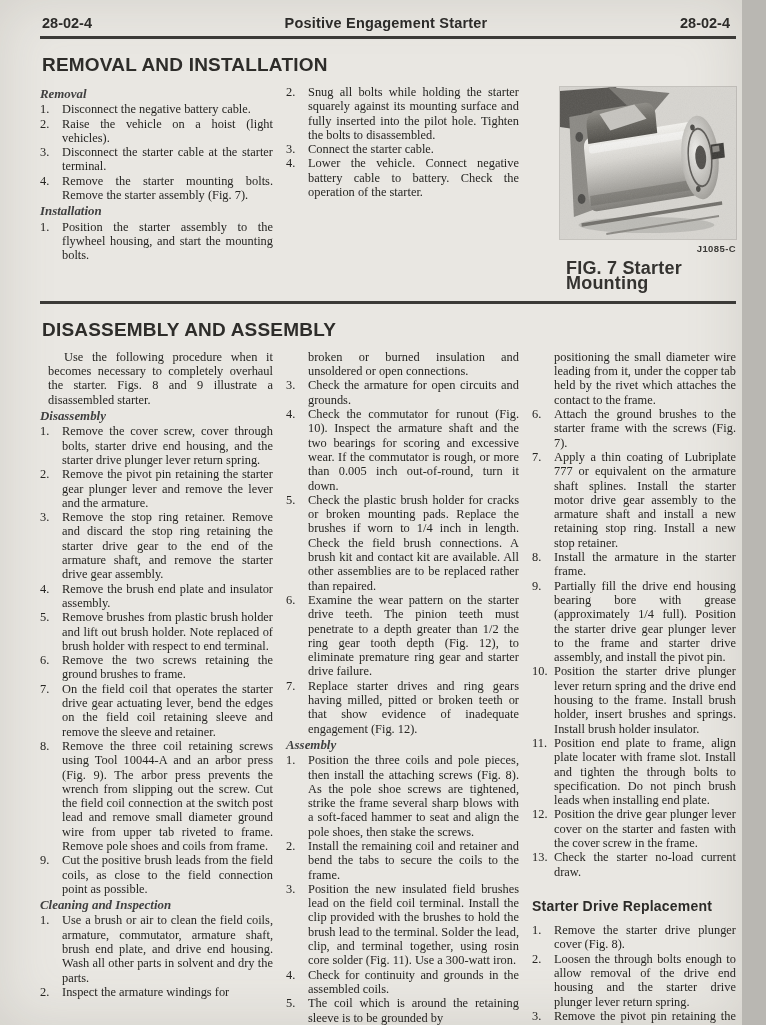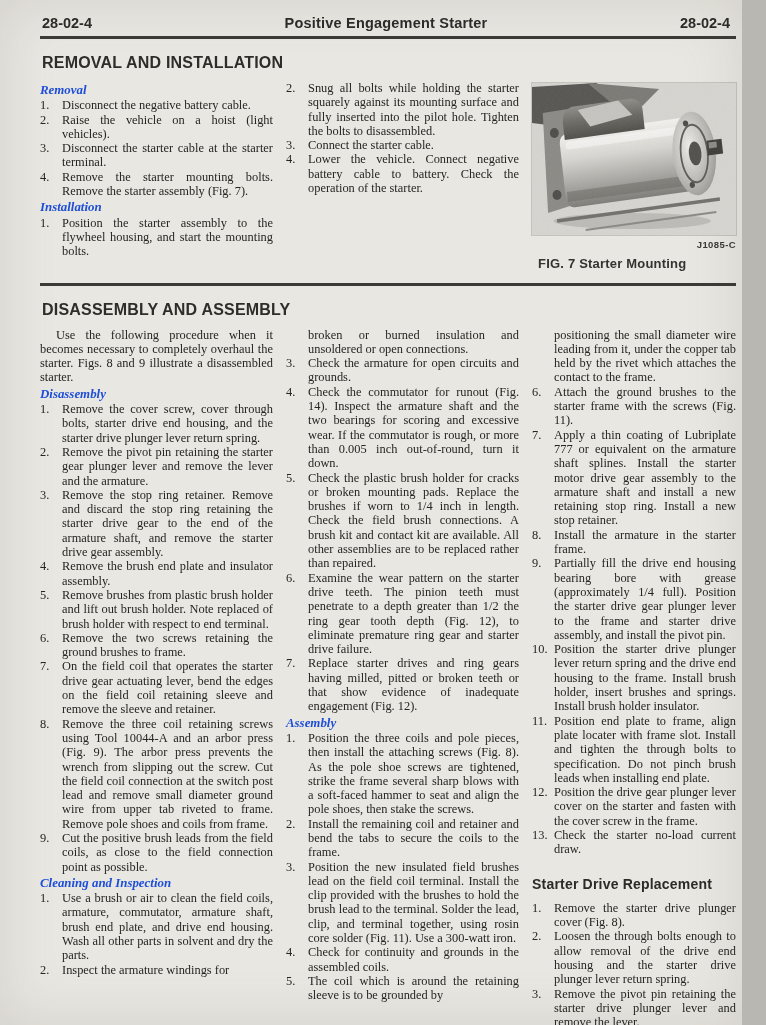--- a/index.html
+++ b/index.html
@@ -24,60 +24,60 @@
     font-family:"Liberation Sans", sans-serif;
     font-weight:bold;font-size:14.5px;color:#2c2b29;
     padding:0 6px 0 2px;
   }
   .hdr .c{flex:1;text-align:center;letter-spacing:.2px;}
   .rule{height:3px;background:#3b3a37;margin-top:5px;}
   .rule2{height:3px;background:#3b3a37;margin:11px 0 0 0;}
   
   h1.sec{
     font-family:"Liberation Sans", sans-serif;
-    font-size:16px;font-weight:bold;color:#2e2d2a;
+    font-size:19px;font-weight:bold;color:#2e2d2a;
     letter-spacing:.2px;
     margin:15px 0 9px 2px;
   }
   
   .cols{
     display:grid;
     grid-template-columns:233px 233px 1fr;
     column-gap:13px;
   }
   .col{min-width:0;}
   
   .col{font-size:12.4px;line-height:14.3px;}
   .subhead{
     font-weight:bold;font-style:italic;
-    font-size:12.9px;margin:2px 0 1px 0;color:#1d4ed8;
+    font-size:12.9px;margin:2px 0 1px 0;color:#404040;
   }
   .subhead-sans{
     font-family:"Liberation Sans", sans-serif;
     font-weight:bold;font-size:14px;color:#2b2a27;
     margin:20px 0 10px 0;letter-spacing:.2px;
   }
-  p.para{margin:0 0 2px 0;text-indent:16px;text-align:justify;}
+  p.para{margin:0 0 2px 8px;text-indent:16px;text-align:justify;}
   .item{display:flex;}
   .item .num{flex:0 0 22px;white-space:nowrap;}
   .item .txt{flex:1;text-align:justify;min-width:0;}
   
-  .figwrap{padding-top:2px;}
+  .figwrap{padding-top:2px;margin-left:28px;}
   .photo{
     width:100%;height:152px;display:block;
     outline:1px solid rgba(90,88,82,.25);
   }
   .figcode{
     font-family:"Liberation Sans", sans-serif;
     font-weight:bold;font-size:9.5px;color:#3a3936;
     text-align:right;margin-top:3px;letter-spacing:.4px;
   }
   .figcap{
     font-family:"Liberation Sans", sans-serif;
-    font-weight:600;font-size:13px;color:#343330;
+    font-weight:600;font-size:18px;color:#343330;
     margin-top:5px;padding-left:6px;letter-spacing:.2px;
   }
 </style>
 </head>
 <body>
 
 <div class="page">
 
   <div class="hdr">
     <span>28-02-4</span>
@@ -236,21 +236,21 @@
         <div class="item">
           <span class="num"></span>
           <span class="txt">broken or burned insulation and unsoldered or open connections.</span>
         </div>
         <div class="item">
           <span class="num">3.</span>
           <span class="txt">Check the armature for open circuits and grounds.</span>
         </div>
         <div class="item">
           <span class="num">4.</span>
-          <span class="txt">Check the commutator for runout (Fig. 14). Inspect the armature shaft and the two bearings for scoring and excessive wear. If the commutator is rough, or more than 0.005 inch out-of-round, turn it down.</span>
+          <span class="txt">Check the commutator for runout (Fig. 10). Inspect the armature shaft and the two bearings for scoring and excessive wear. If the commutator is rough, or more than 0.005 inch out-of-round, turn it down.</span>
         </div>
         <div class="item">
           <span class="num">5.</span>
           <span class="txt">Check the plastic brush holder for cracks or broken mounting pads. Replace the brushes if worn to 1/4 inch in length. Check the field brush connections. A brush kit and contact kit are available. All other assemblies are to be replaced rather than repaired.</span>
         </div>
         <div class="item">
           <span class="num">6.</span>
           <span class="txt">Examine the wear pattern on the starter drive teeth. The pinion teeth must penetrate to a depth greater than 1/2 the ring gear tooth depth (Fig. 12), to eliminate premature ring gear and starter drive failure.</span>
         </div>
         <div class="item">
@@ -279,21 +279,21 @@
           <span class="txt">The coil which is around the retaining sleeve is to be grounded by</span>
         </div>
       </div>
     <div class="col">
         <div class="item">
           <span class="num"></span>
           <span class="txt">positioning the small diameter wire leading from it, under the copper tab held by the rivet which attaches the contact to the frame.</span>
         </div>
         <div class="item">
           <span class="num">6.</span>
-          <span class="txt">Attach the ground brushes to the starter frame with the screws (Fig. 11).</span>
+          <span class="txt">Attach the ground brushes to the starter frame with the screws (Fig. 7).</span>
         </div>
         <div class="item">
           <span class="num">7.</span>
           <span class="txt">Apply a thin coating of Lubriplate 777 or equivalent on the armature shaft splines. Install the starter motor drive gear assembly to the armature shaft and install a new retaining stop ring. Install a new stop retainer.</span>
         </div>
         <div class="item">
           <span class="num">8.</span>
           <span class="txt">Install the armature in the starter frame.</span>
         </div>
         <div class="item">

